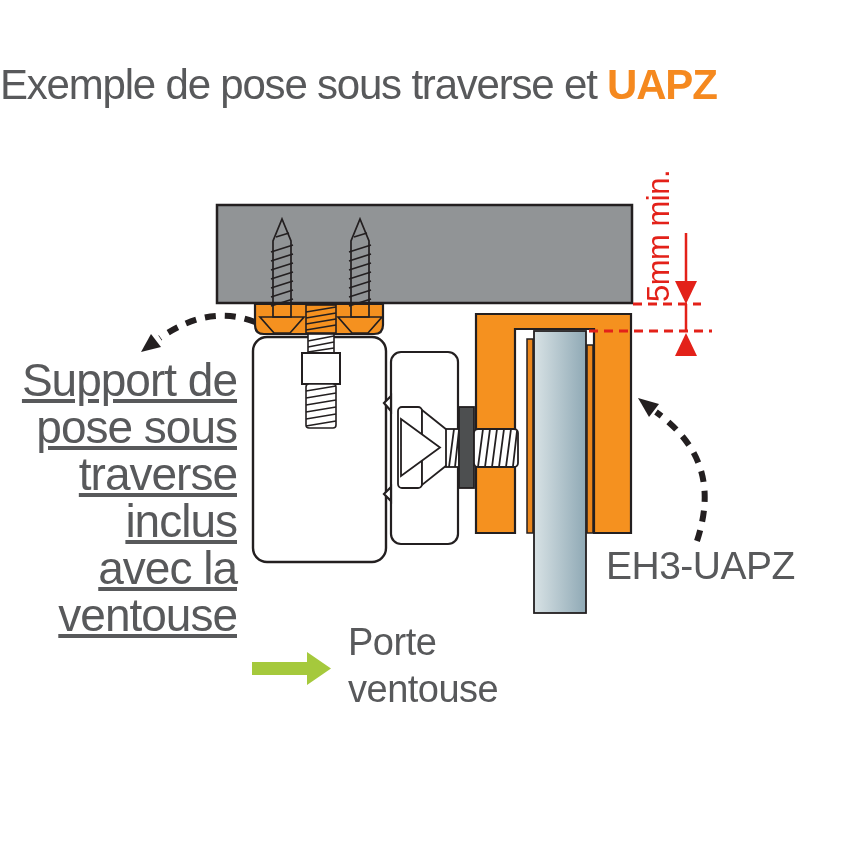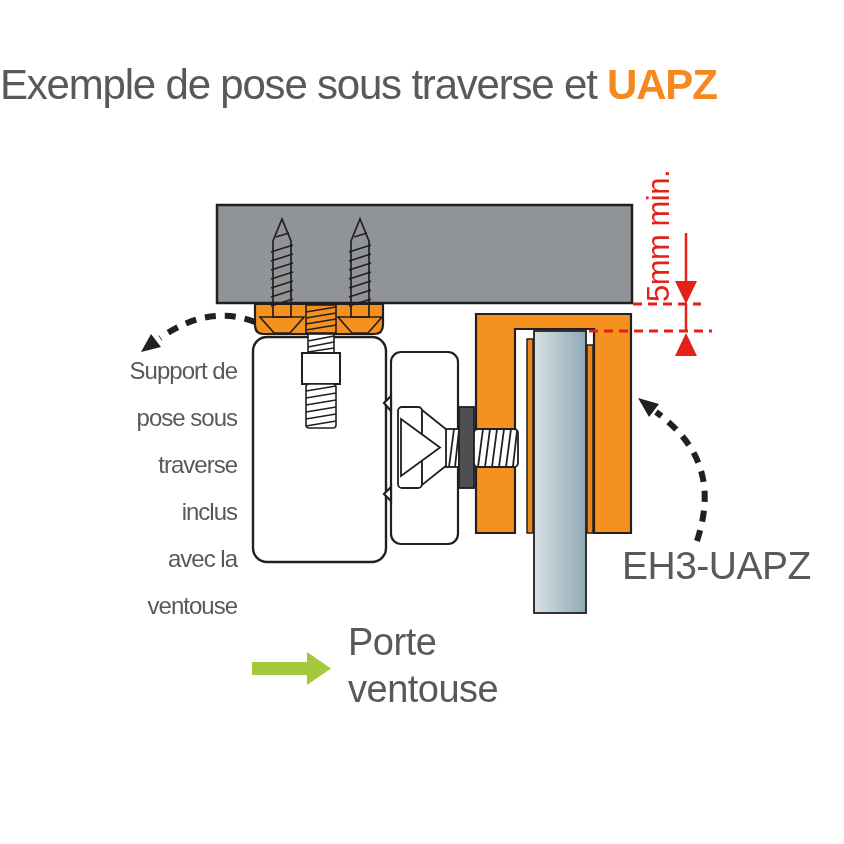--- a/index.html
+++ b/index.html
@@ -3,22 +3,22 @@
 <meta charset="utf-8">
 <style>
   html,body{margin:0;padding:0;background:#ffffff;}
   .stage{position:relative;width:844px;height:844px;background:#ffffff;overflow:hidden;
          font-family:"Liberation Sans","DejaVu Sans",sans-serif;color:#58595b;}
   .stage svg{position:absolute;left:0;top:0;}
   .title{position:absolute;top:62px;left:0;width:716px;text-align:center;
          font-size:42px;letter-spacing:-1.2px;line-height:1.1;color:#58595b;white-space:nowrap;}
   .title .hl{color:#f5891f;font-weight:bold;}
   .lbl{position:absolute;white-space:pre-line;color:#58595b;}
-  .lbl-support{top:347px;right:607px;text-align:right;font-size:24px;line-height:47px;letter-spacing:-1px;}
-  .lbl-product{top:544px;left:606px;font-size:39px;letter-spacing:-0.5px;margin-left:16px;}
+  .lbl-support{top:357px;right:607px;text-align:right;font-size:46px;line-height:47px;letter-spacing:-1px;text-decoration:underline;}
+  .lbl-product{top:544px;left:606px;font-size:39px;letter-spacing:-0.5px;}
   .lbl-door{top:619px;left:348px;font-size:38px;line-height:47px;letter-spacing:-0.5px;}
   text{font-family:"Liberation Sans","DejaVu Sans",sans-serif;}
 </style>
 </head>
 <body>
 
 <div class="stage">
 
   <svg width="844" height="844" viewBox="0 0 844 844">
     <defs>

